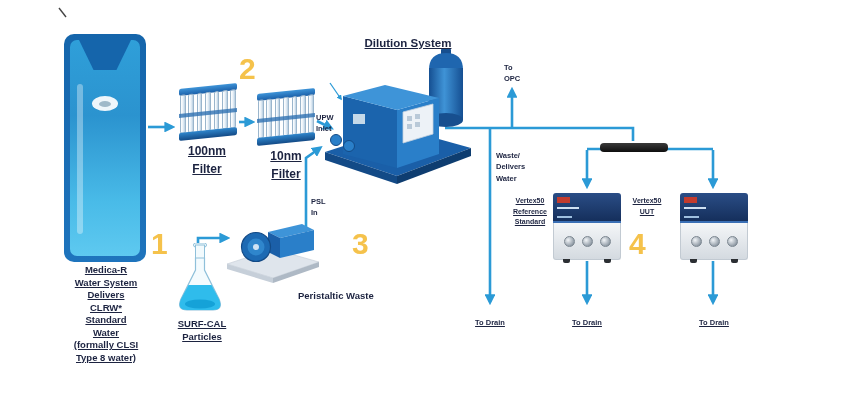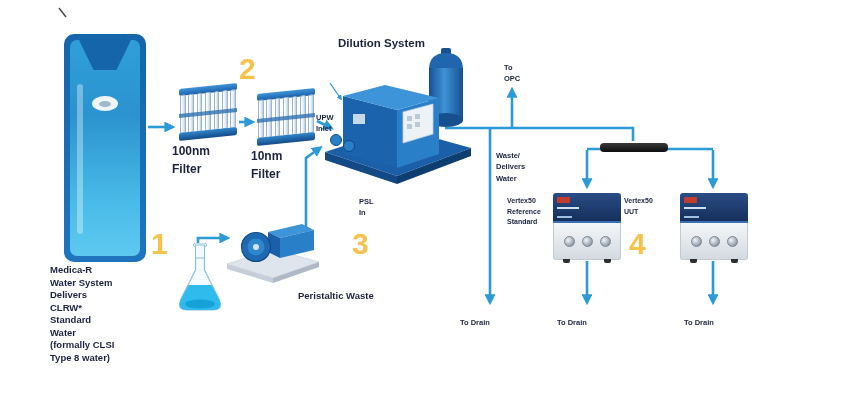--- a/index.html
+++ b/index.html
@@ -1,20 +1,20 @@
 <!DOCTYPE html>
 <html><head>
 <meta charset="utf-8">
 <style>
   * { margin:0; padding:0; box-sizing:border-box; }
   body { background:#ffffff; }
   .canvas { position:relative; width:859px; height:407px; background:#ffffff;
             font-family:"Liberation Sans", sans-serif; overflow:hidden; }
   .lbl { position:absolute; font-weight:bold; color:#1c2340; white-space:pre-line; z-index:3; }
-  .center { text-align:left; }
+  .center { text-align:center;text-decoration:underline; }
   .tiny  { font-size:7.5px; line-height:1.5; }
   .small { font-size:9.5px; line-height:1.32; }
   .title { font-size:11.5px; }
   .step { position:absolute; font-weight:bold; font-size:30px; color:#f5c24b; z-index:3; }
   svg.connectors { position:absolute; left:0; top:0; z-index:1; }
   .component { position:absolute; z-index:2; }
 
   
   .tank { left:64px; top:34px; width:82px; height:228px;
           background:linear-gradient(180deg,#1565ab,#1e74bd); border-radius:10px; }
@@ -189,32 +189,34 @@
       <circle cx="13" cy="92" r="5.5" fill="#2a7fc9" stroke="#134a86"></circle>
       <circle cx="26" cy="98" r="5.5" fill="#2a7fc9" stroke="#134a86"></circle>
     </svg>
   </div>
 
   <div class="lbl tiny" style="left:504px; top:62px;">To
 OPC</div>
   <div class="lbl tiny" style="left:496px; top:150px;">Waste/
 Delivers
 Water</div>
-  <div class="lbl tiny" style="left:311px; top:196px;margin-left:48px;">PSL
+  <div class="lbl tiny" style="left:311px; top:196px;">PSL
 In</div>
 
   <div class="component" style="left:173px; top:243px; width:54px; height:74px;">
     <svg width="54" height="74" viewBox="0 0 54 74">
       <rect x="20.5" y="0" width="13" height="4" rx="2" fill="#f2fafd" stroke="#8fc0da"></rect>
       <rect x="22.5" y="2" width="9" height="14" fill="#f2fafd" stroke="#8fc0da"></rect>
       <path d="M22.5,15 L22.5,27 L8,56 Q3.5,67 14,67 L40,67 Q50.5,67 46,56 L31.5,27 L31.5,15 Z" fill="#f4fbfe" stroke="#8fc0da" stroke-width="1.2"></path>
       <path d="M15.5,42 L8,56 Q3.5,67 14,67 L40,67 Q50.5,67 46,56 L38.5,42 Z" fill="#2fbcec"></path>
       <ellipse cx="27" cy="61" rx="15" ry="4.5" fill="#15a2d8"></ellipse>
     </svg>
   </div>
+  <div class="lbl small center" style="left:160px; top:318px; width:84px;">SURF-CAL
+Particles</div>
 
   <div class="component" style="left:226px; top:220px; width:94px; height:64px;">
     <svg width="94" height="64" viewBox="0 0 94 64">
       <polygon points="1,44 47,58 93,42 47,29" fill="#dfe5ec" stroke="#c2cbd5" stroke-width="0.6"></polygon>
       <polygon points="1,44 47,58 47,63 1,49" fill="#c6cfd9"></polygon>
       <polygon points="47,58 93,42 93,47 47,63" fill="#aeb9c5"></polygon>
       <polygon points="42,12 76,4 88,10 54,18" fill="#3e94d8"></polygon>
       <polygon points="42,12 54,18 54,38 42,32" fill="#1b5fa8"></polygon>
       <polygon points="54,18 88,10 88,30 54,38" fill="#2a7fc9"></polygon>
       <circle cx="30" cy="27" r="14.5" fill="#1d6ab3" stroke="#134a86" stroke-width="1.2"></circle>

